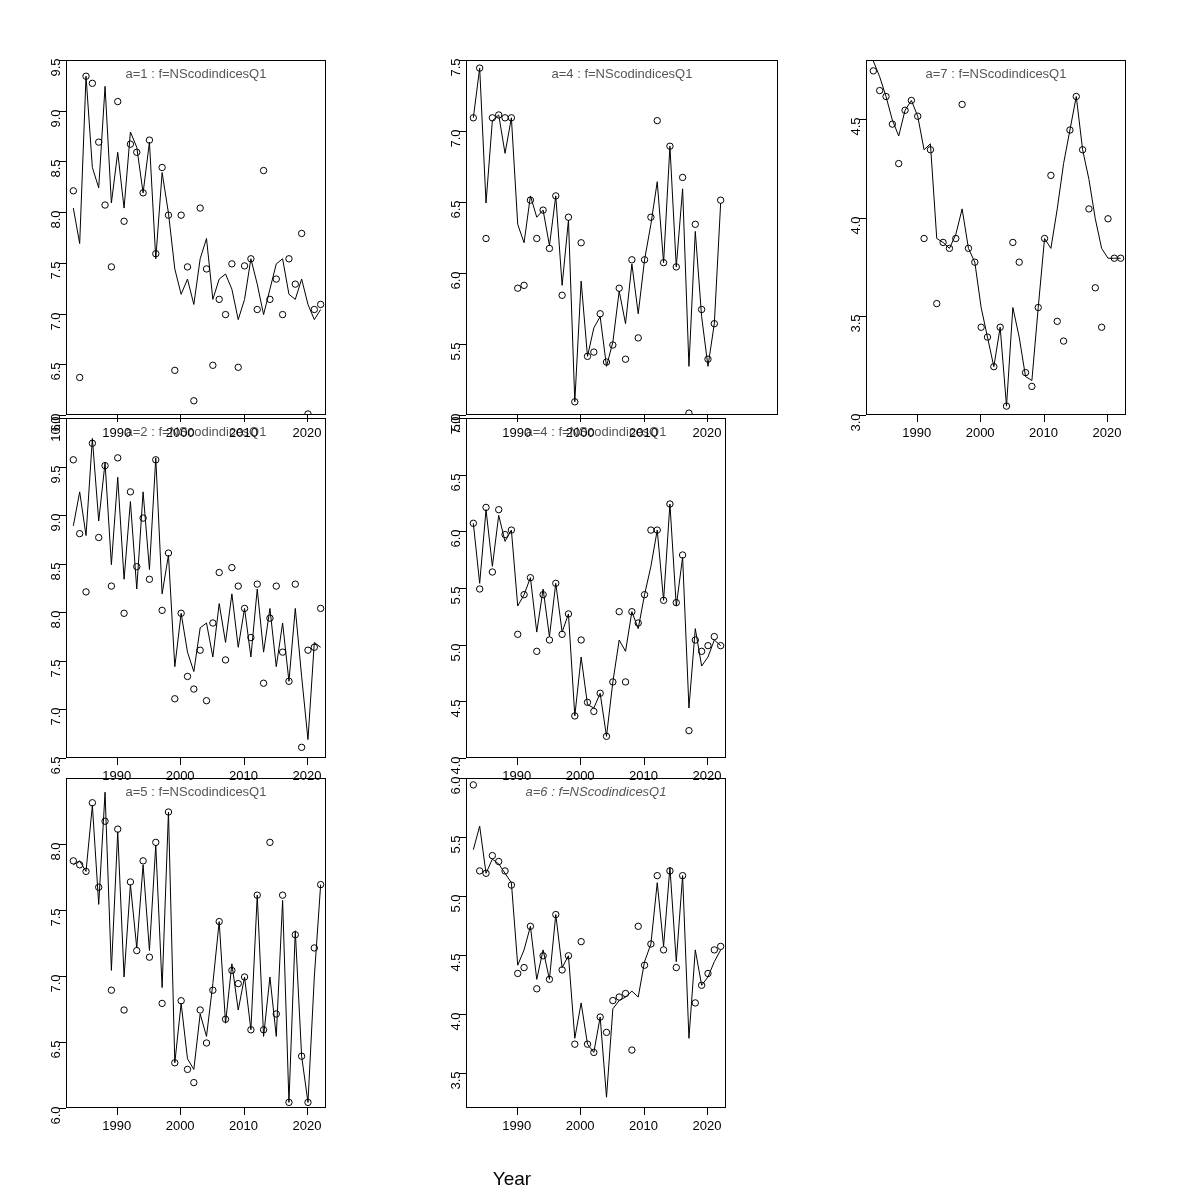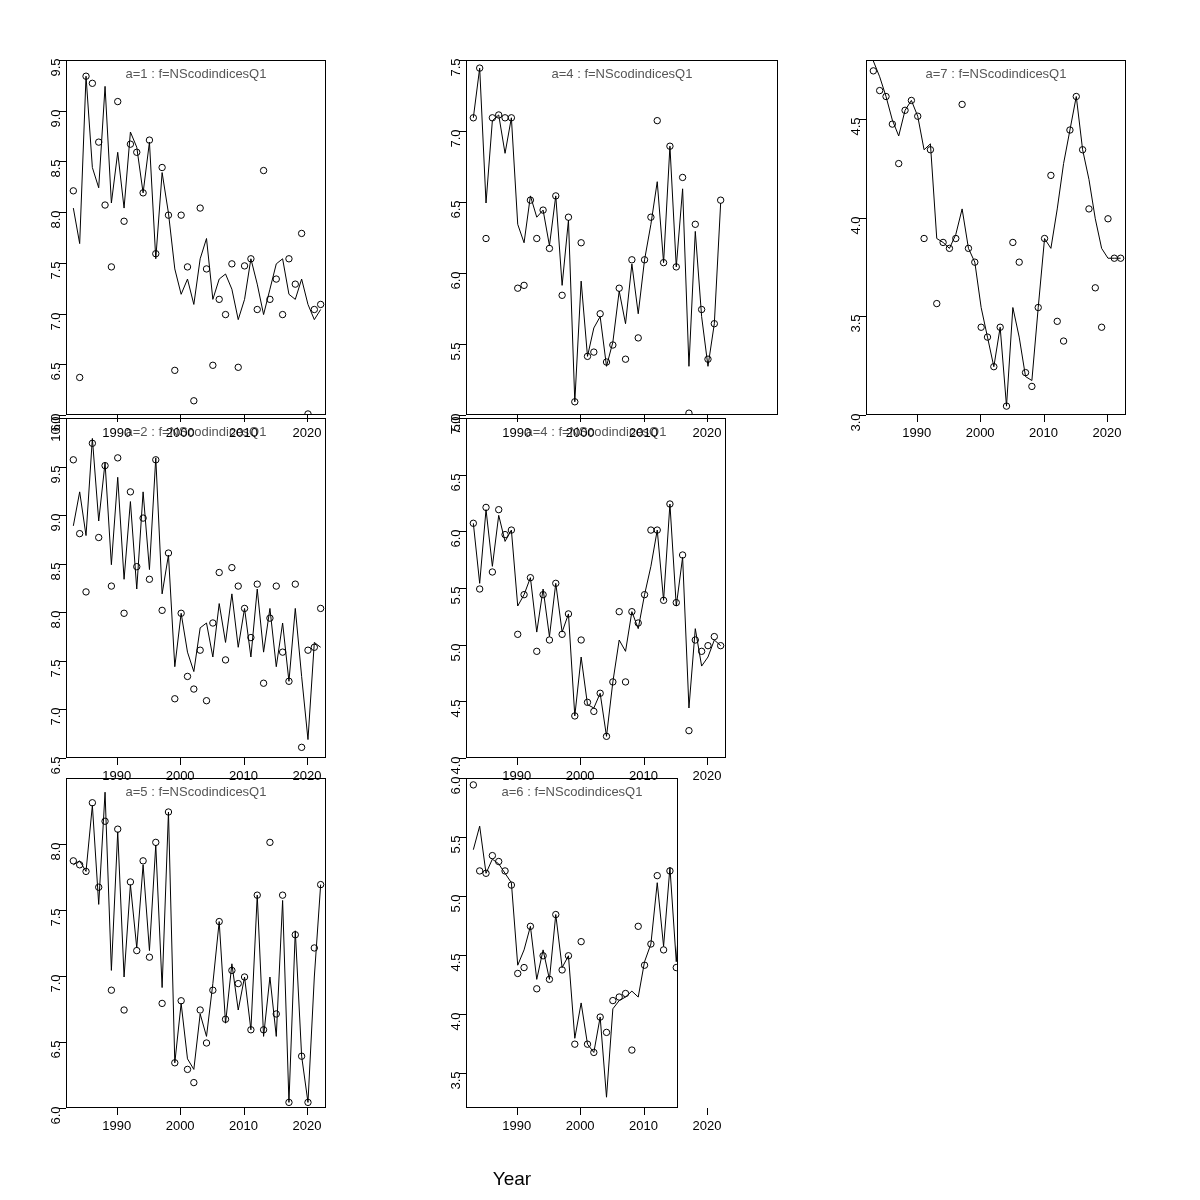--- a/index.html
+++ b/index.html
@@ -329,21 +329,21 @@
           <circle cx="228.29" cy="221.00" r="3.2" fill="none" stroke="#000000" stroke-width="1"></circle>
           <circle cx="234.63" cy="232.33" r="3.2" fill="none" stroke="#000000" stroke-width="1"></circle>
           <circle cx="240.98" cy="226.67" r="3.2" fill="none" stroke="#000000" stroke-width="1"></circle>
           <circle cx="247.32" cy="217.60" r="3.2" fill="none" stroke="#000000" stroke-width="1"></circle>
           <circle cx="253.66" cy="226.67" r="3.2" fill="none" stroke="#000000" stroke-width="1"></circle>
         </svg>
       </div>
     <div class="panel-title">a=4 : f=NScodindicesQ1</div>
   </div>
 
-  <div class="panel" id="panel-5" style="left:466px; top:778px; width:212px; height:330px;">
+  <div class="panel" id="panel-5" style="left:466px; top:778px; width:260px; height:330px;font-style:italic;">
     <div class="plot-box">
         <svg class="series" width="260" height="330">
           <polyline points="6.34,70.71 12.68,47.14 19.02,94.29 25.37,80.14 31.71,84.86 38.05,94.29 44.39,103.71 50.73,186.21 57.07,170.89 63.41,147.32 69.76,200.36 76.10,170.89 82.44,200.36 88.78,135.54 95.12,188.57 101.46,176.79 107.80,259.29 114.15,223.93 120.49,265.18 126.83,273.43 133.17,238.07 139.51,318.21 145.85,229.82 152.20,221.57 158.54,218.04 164.88,212.14 171.22,218.04 177.56,182.68 183.90,165.00 190.24,103.71 196.59,167.36 202.93,88.39 209.27,182.68 215.61,96.64 221.95,259.29 228.29,170.89 234.63,206.25 240.98,198.00 247.32,182.68 253.66,170.89" fill="none" stroke="#000000" stroke-width="1"></polyline>
           <circle cx="6.34" cy="5.89" r="3.2" fill="none" stroke="#000000" stroke-width="1"></circle>
           <circle cx="12.68" cy="91.93" r="3.2" fill="none" stroke="#000000" stroke-width="1"></circle>
           <circle cx="19.02" cy="94.29" r="3.2" fill="none" stroke="#000000" stroke-width="1"></circle>
           <circle cx="25.37" cy="76.61" r="3.2" fill="none" stroke="#000000" stroke-width="1"></circle>
           <circle cx="31.71" cy="82.50" r="3.2" fill="none" stroke="#000000" stroke-width="1"></circle>
           <circle cx="38.05" cy="91.93" r="3.2" fill="none" stroke="#000000" stroke-width="1"></circle>
           <circle cx="44.39" cy="106.07" r="3.2" fill="none" stroke="#000000" stroke-width="1"></circle>

